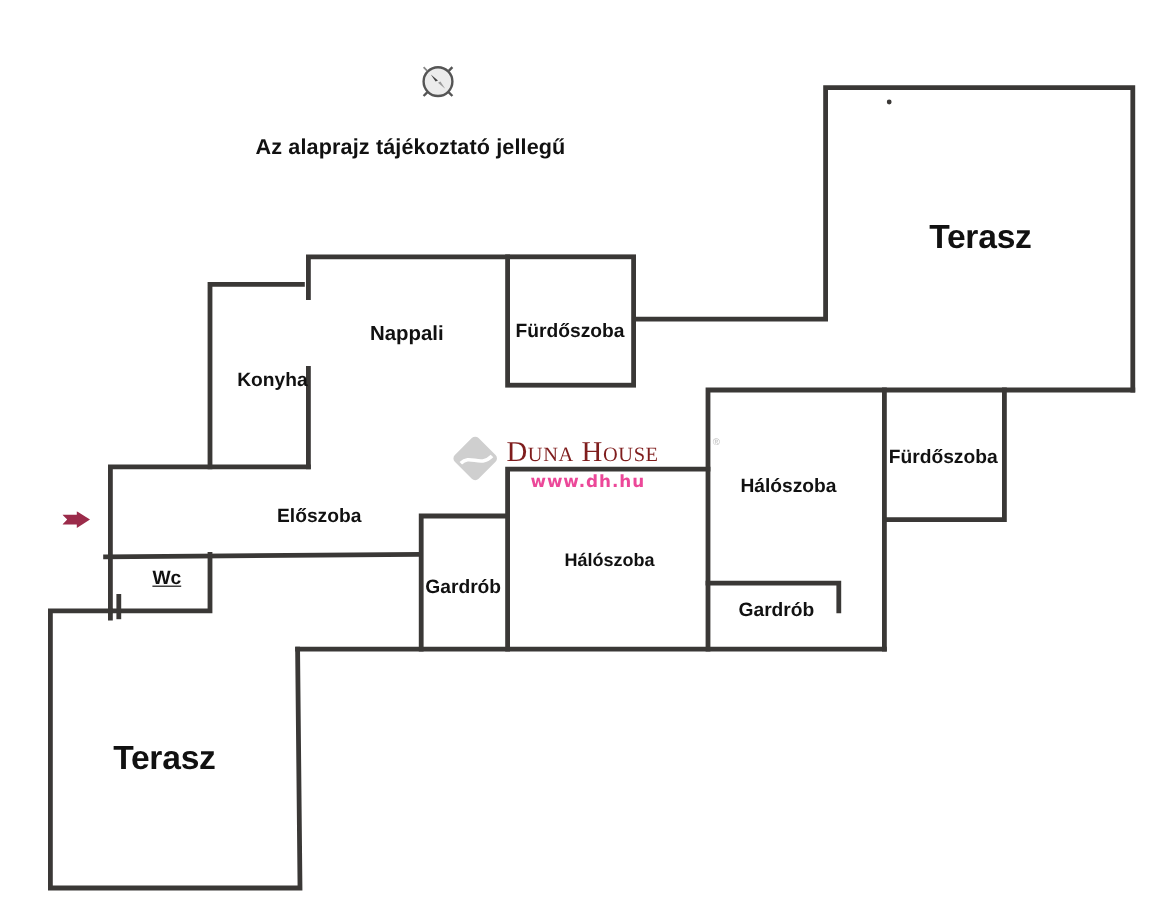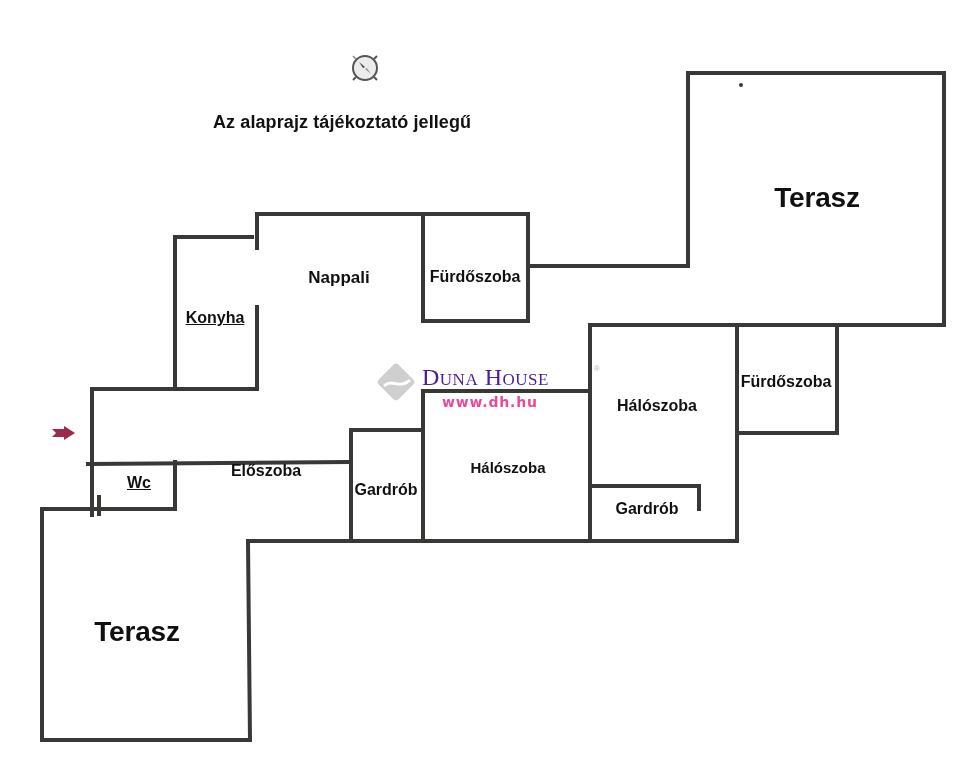--- a/index.html
+++ b/index.html
@@ -54,21 +54,21 @@
       top: 356px;
       width: 240px;
       height: 60px;
     }
     .wm-brand {
       position: absolute;
       left: 48px;
       top: 8px;
       font-family: "Liberation Serif", serif;
       font-size: 24px;
-      color: #4c1d95;
+      color: #7f1d1d;
       letter-spacing: 0.5px;
       font-variant: small-caps;
     }
     .wm-reg {
       position: absolute;
       left: 220px;
       top: 8px;
       font-size: 8px;
       color: #b9b9b9;
     }
@@ -159,22 +159,22 @@
   <line x1="34" y1="32" x2="31" y2="29" stroke="#555" stroke-width="2"></line>
   <polygon points="16,14 22,19 20,20" fill="#444"></polygon>
   <polygon points="28,26 22,21 24,20" fill="#999"></polygon>
 </svg>
 
 <div class="disclaimer">Az alaprajz tájékoztató jellegű</div>
 
 <div class="label lg" style="left:817px; top:198px;">Terasz</div>
 <div class="label md" style="left:339px; top:278px;text-align:right;">Nappali</div>
 <div class="label sm" style="left:475px; top:277px;">Fürdőszoba</div>
-<div class="label sm" style="left:215px; top:318px;text-decoration:underline;">Konyha</div>
-<div class="label sm" style="left:266px; top:431px;margin-top:40px;">Előszoba</div>
+<div class="label sm" style="left:227px; top:318px;">Konyha</div>
+<div class="label sm" style="left:266px; top:431px;">Előszoba</div>
 <div class="label sm" style="left:139px; top:483px;text-decoration:underline;">Wc</div>
 <div class="label sm" style="left:386px; top:490px;">Gardrób</div>
 <div class="label md" style="left:508px; top:467px; font-size:15px;">Hálószoba</div>
 <div class="label sm" style="left:657px; top:406px;">Hálószoba</div>
 <div class="label sm" style="left:786px; top:382px;">Fürdőszoba</div>
 <div class="label sm" style="left:647px; top:509px;">Gardrób</div>
 <div class="label lg" style="left:137px; top:632px;">Terasz</div>
 
 <svg class="entrance-arrow" viewBox="0 0 24 14" xmlns="http://www.w3.org/2000/svg">
   <polygon points="0,3 12,3 12,0 23,7 12,14 12,11 0,11 4,7" fill="#9b2b4a"></polygon>

